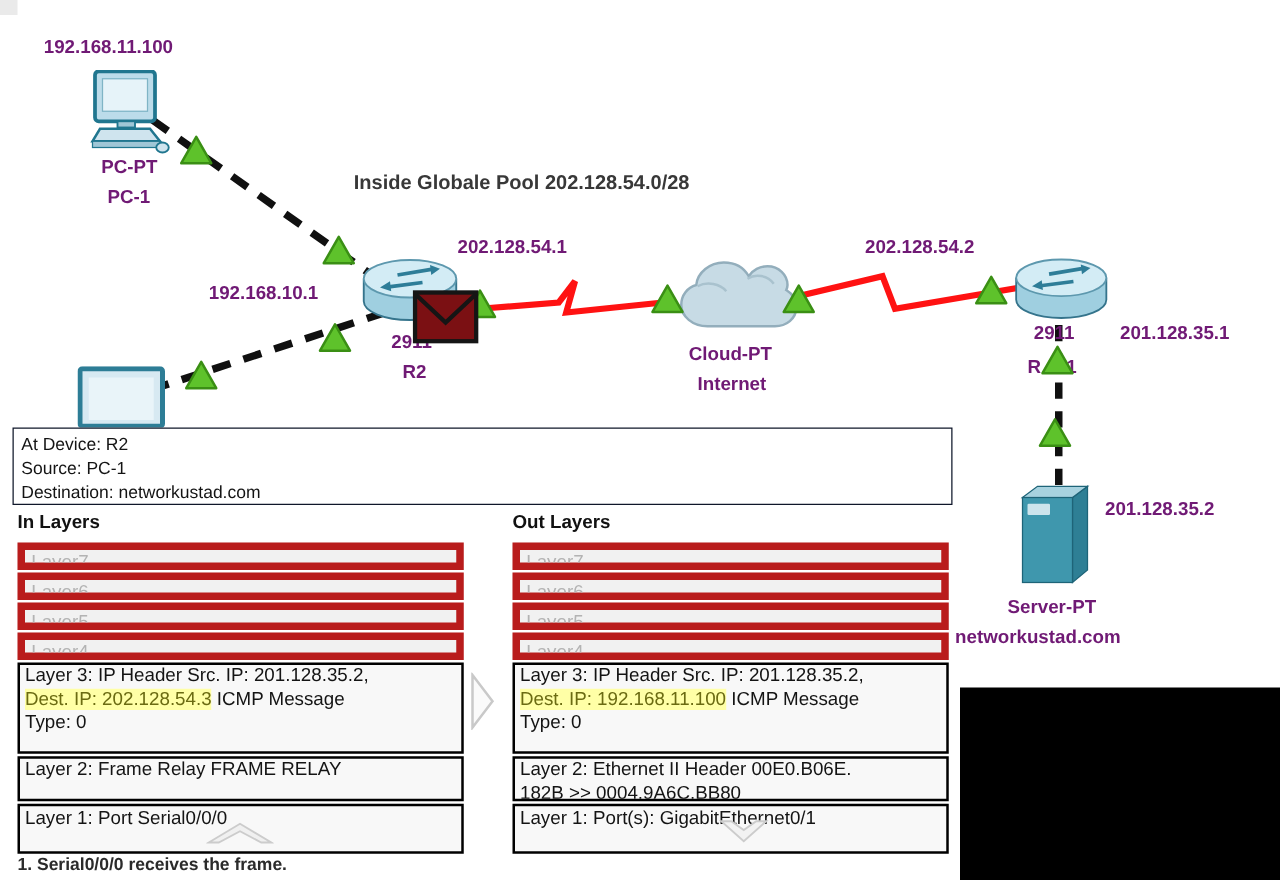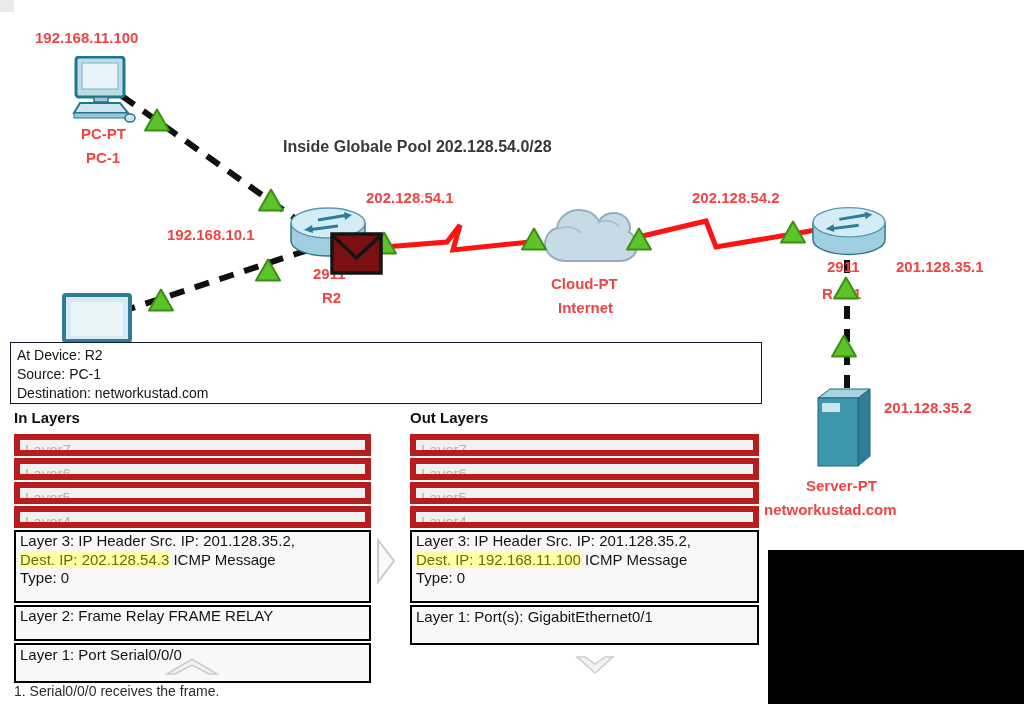--- a/index.html
+++ b/index.html
@@ -1,38 +1,38 @@
 <!DOCTYPE html>
 <html><head>
 <meta charset="utf-8">
 <style>
   html,body{margin:0;padding:0;background:#fff;}
   .canvas{position:relative;width:1024px;height:704px;background:#ffffff;overflow:hidden;
           font-family:"Liberation Sans",sans-serif;}
   .corner{position:absolute;left:0;top:0;width:14px;height:12px;background:#eaeaea;}
   
-  .tlabel{position:absolute;font-size:15px;font-weight:700;color:#ef4444;white-space:nowrap;z-index:3;}
+  .tlabel{position:absolute;font-size:15px;font-weight:700;color:#701a75;white-space:nowrap;z-index:3;}
   .pool{font-size:16px;color:#383838;}
   .spread{word-spacing:16px;}
   .abs{position:absolute;}
   .z1{z-index:1}.z2{z-index:2}.z4{z-index:4}.z5{z-index:5}
   
   .info-box{position:absolute;left:10px;top:342px;width:752px;height:62px;background:#fff;
             border:1px solid #0f172a;z-index:6;box-sizing:border-box;
             font-size:14px;color:#141414;padding:3px 6px;line-height:19px;font-weight:500;}
   .layers-title{position:absolute;font-size:15px;font-weight:700;color:#111;z-index:6;text-align:center;}
   .layer-panel{position:absolute;top:434px;z-index:6;}
   .lrow{box-sizing:border-box;margin-bottom:2px;font-size:15px;padding:1px 5px;overflow:hidden;}
   .lrow.inactive{height:22px;border:6px solid #b91c1c;background:#f1f1f1;color:#b3b3b3;}
   .lrow.active{border:2px solid #000;background:#f8f8f8;color:#141414;line-height:18.5px;padding:0 4px;}
   .lrow.l3{height:73px;}
   .lrow.l2{height:36px;}
   .lrow.l1{height:40px;line-height:20px;}
   .hl{background:#ffffa6;color:#6b6b12;}
-  .event-note{position:absolute;left:14px;top:683px;font-size:14px;color:#2b2b2b;z-index:6;font-weight:400;}
+  .event-note{position:absolute;left:14px;top:683px;font-size:14px;color:#2b2b2b;z-index:6;font-weight:700;}
   .redacted{position:absolute;left:768px;top:550px;width:256px;height:154px;background:#000;z-index:10;}
   .chev{position:absolute;z-index:6;}
   svg{display:block;}
 </style>
 </head>
 <body>
 
 <div class="canvas">
 
   <div class="corner"></div>
@@ -173,20 +173,24 @@
   <div class="layer-panel" style="left:410px;width:349px">
     <div class="lrow inactive">Layer7</div>
     <div class="lrow inactive">Layer6</div>
     <div class="lrow inactive">Layer5</div>
     <div class="lrow inactive">Layer4</div>
     <div class="lrow active l3">
       <span>Layer 3: IP Header Src. IP: 201.128.35.2,</span><br>
       <span class="hl">Dest. IP: 192.168.11.100</span><span> ICMP Message</span><br>
       <span>Type: 0</span>
     </div>
+    <div class="lrow active l2">
+      <span>Layer 2: Ethernet II Header 00E0.B06E.</span><br>
+      <span>182B &gt;&gt; 0004.9A6C.BB80</span>
+    </div>
     <div class="lrow active l1">Layer 1: Port(s): GigabitEthernet0/1</div>
   </div>
 
   <svg class="chev" style="left:375px;top:538px" width="22" height="46" viewBox="0 0 22 46">
     <polygon points="3,2 19,23 3,44" fill="#fafafa" stroke="#c9c9c9" stroke-width="2"></polygon>
   </svg>
   <svg class="chev" style="left:165px;top:656px" width="54" height="20" viewBox="0 0 54 20">
     <polygon points="2,18 27,3 52,18 44,18 27,9 10,18" fill="#f0f0f0" stroke="#cccccc" stroke-width="1.5"></polygon>
   </svg>
   <svg class="chev" style="left:575px;top:655px" width="40" height="20" viewBox="0 0 40 20">

